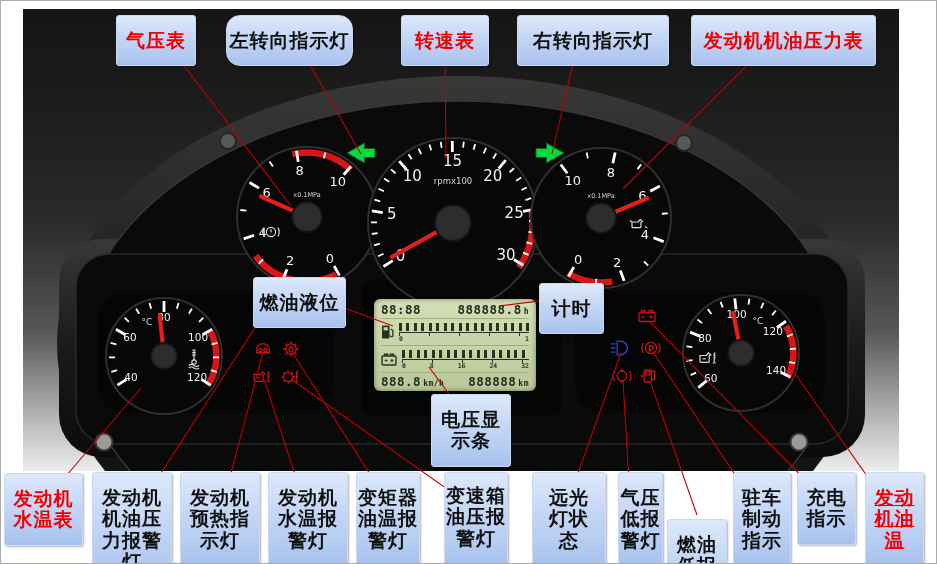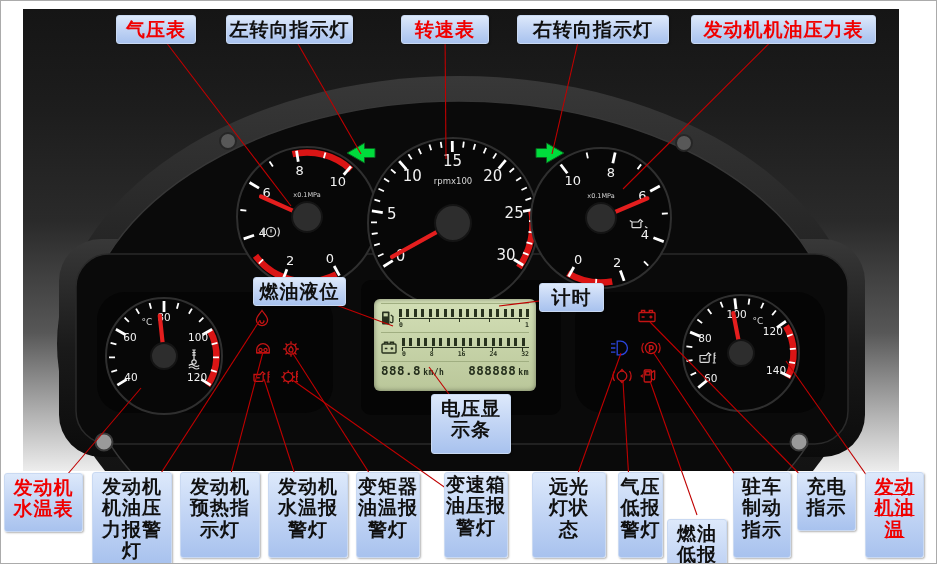--- a/index.html
+++ b/index.html
@@ -21,21 +21,21 @@
   .bars{height:8px;background:repeating-linear-gradient(90deg,#28321e 0 3px,transparent 3px 7.5px);margin-bottom:1px;}
   .baxis{height:3px;border-top:1.6px solid #28321e;background:repeating-linear-gradient(90deg,#28321e 0 1.5px,transparent 1.5px 30px);}
   .bscale{display:flex;justify-content:space-between;font-size:6.5px;line-height:6px;font-weight:bold;color:#28321e;font-family:"DejaVu Sans Mono",monospace;}
   .lcd-bottom{border-top:1px solid #a0ae81;margin-top:1px;padding-top:1px;}
   
   #annot{position:absolute;left:0;top:0;z-index:5;pointer-events:none;}
   
   .callout{position:absolute;z-index:6;box-sizing:border-box;text-align:center;
            background:linear-gradient(180deg,#dde9fb 0%,#c4d6f5 45%,#a8c2ee 100%);
            border:1px solid #c9d9f2;border-radius:3px;box-shadow:1px 1px 2px rgba(0,0,0,.3);
-           font-size:19px;font-weight:bold;color:#101010;line-height:1.12;padding:3px 1px;
+           font-size:19px;font-weight:bold;color:#101010;line-height:1.12;padding:14px 1px;
            white-space:pre-line;letter-spacing:1px;}
   .callout.red{color:#f00000;}
 </style>
 </head>
 <body>
 
 <div class="stage">
   <div class="photo">
     <svg id="cluster-svg" width="876" height="462" viewBox="0 0 876 462">
       <defs>
@@ -293,20 +293,24 @@
           <g transform="translate(626,367)" style="color:#c41414" stroke="currentColor" fill="none" stroke-width="1.3">
             <path d="M-8.8,0l2.6,-1.9v3.8z" fill="currentColor" stroke="none"></path>
             <rect x="-4.8" y="-6" width="7.2" height="12" rx="1"></rect>
             <rect x="-3.3" y="-4.3" width="4.2" height="3.2"></rect>
             <path d="M2.8,-3.5l2.9,-2.1M5.7,-5.6v8.2a1.2,1.2 0 0 1 -2.4,0"></path>
           </g>
         </g>
     </svg>
 
     <div class="lcd">
+      <div class="lcd-row">
+        <span class="seg">88:88</span>
+        <span class="seg"><span>888888.8</span><i class="lcd-unit">h</i></span>
+      </div>
       <div class="band">
         <svg width="13" height="16" viewBox="0 0 13 16">
           <rect x="1" y="1.5" width="7.5" height="13" rx="1" fill="#28321e"></rect>
           <rect x="2.6" y="3.2" width="4.2" height="3.2" fill="#c7d4a8"></rect>
           <path d="M9.8,5l2.1,1.6v4.8a1.3,1.3 0 0 1 -2.6,0" fill="none" stroke="#28321e" stroke-width="1.3"></path>
         </svg>
         <div class="bargraph">
           <div class="bars"></div>
             <div class="baxis"></div>
           <div class="bscale">
@@ -360,21 +364,21 @@
         <line x1="562" y1="514" x2="620" y2="352"></line>
         <line x1="630" y1="514" x2="622" y2="380"></line>
         <line x1="696" y1="514" x2="649" y2="380"></line>
         <line x1="761" y1="514" x2="652" y2="351"></line>
         <line x1="825.5" y1="500.5" x2="649" y2="321"></line>
         <line x1="893.5" y1="514" x2="785" y2="360"></line>
       </g>
     </svg>
   <div id="labels">
       <div class="callout red" style="left: 115px; top: 14px; width: 80px; min-height: 28px;">气压表</div>
-      <div class="callout" style="left: 225px; top: 14px; width: 127px; min-height: 28px;">左转向指示灯</div>
+      <div class="callout" style="left: 225px; top: 14px; width: 127px; min-height: 28px; border-radius: 14px;">左转向指示灯</div>
       <div class="callout red" style="left: 400px; top: 14px; width: 88px; min-height: 28px;">转速表</div>
       <div class="callout" style="left: 516px; top: 14px; width: 152px; min-height: 28px;">右转向指示灯</div>
       <div class="callout red" style="left: 690px; top: 14px; width: 185px; min-height: 28px;">发动机机油压力表</div>
       <div class="callout" style="left: 252px; top: 276px; width: 93px; min-height: 29px;">燃油液位</div>
       <div class="callout" style="left: 538px; top: 282px; width: 65px; min-height: 28px; text-align: center;">计时</div>
       <div class="callout" style="left: 430px; top: 393px; width: 80px; min-height: 60px;">电压显
 示条</div>
       <div class="callout red" style="left: 3px; top: 472px; width: 79px; min-height: 59px;">发动机
 水温表</div>
       <div class="callout" style="left: 91px; top: 471px; width: 80px; min-height: 92px;">发动机

